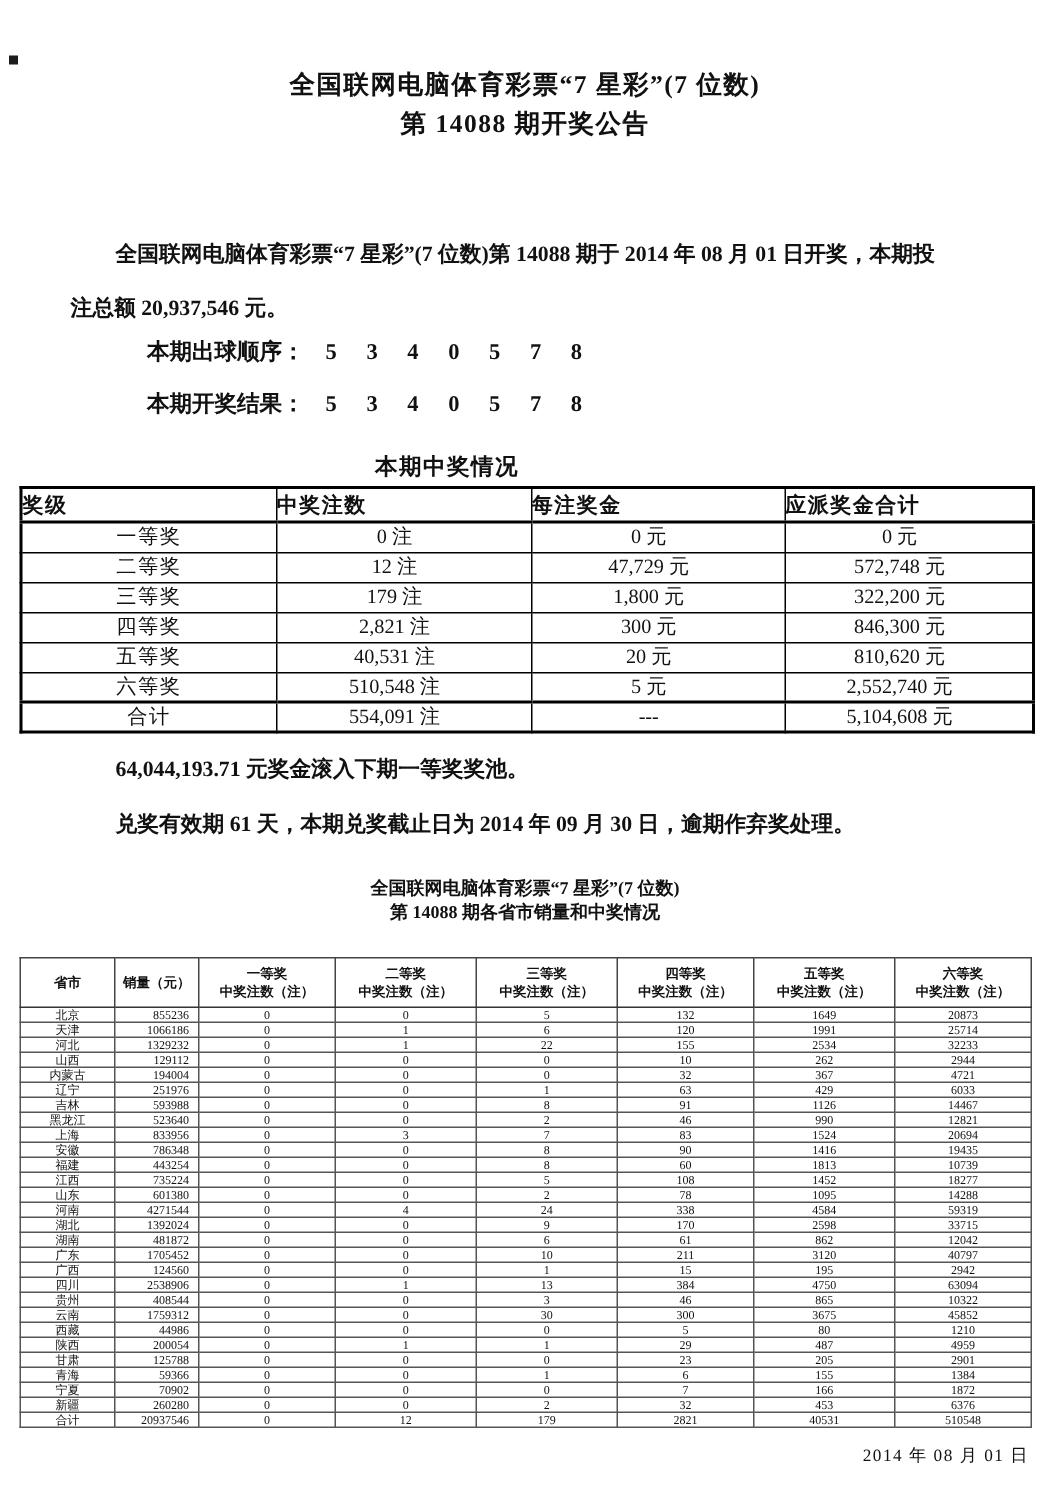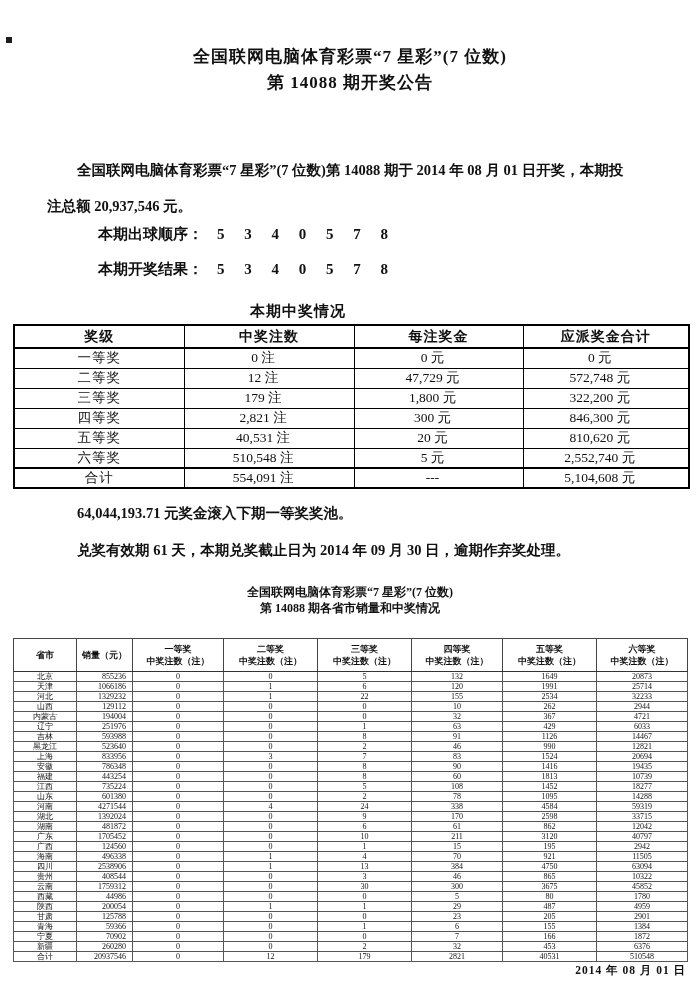--- a/index.html
+++ b/index.html
@@ -26,21 +26,21 @@
   .draw-result { top:260px; }
   .draw-value { font-weight:bold; letter-spacing:8px; margin-left:14px; }
 
   .section-heading { position:absolute; top:302px; left:0; width:596px; text-align:center;
     font-size:15px; font-weight:bold; letter-spacing:1px; }
 
   table { border-collapse:collapse; table-layout:fixed; }
 
   .prize-table { position:absolute; top:324px; left:13px; width:675px; border:2px solid #000; }
   .prize-table th { border:1px solid #000; border-bottom:2px solid #000; height:23px;
-    font-size:14px; font-weight:bold; text-align:center; letter-spacing:1px; }
+    font-size:14px; font-weight:bold; text-align:left; letter-spacing:1px; }
   .prize-table td { border:1px solid #000; height:20px; font-size:13.5px; }
   .prize-table td.lvl { text-align:center; letter-spacing:1px; }
   .prize-table td.num { text-align:center; padding-right:12px; }
   .prize-table tr:last-child td { border-top:2px solid #000; }
 
   .para-rollover { top:503px; line-height:20px; }
   .para-deadline { top:540px; line-height:20px; }
 
   .sub-title { position:absolute; top:584px; left:0; width:700px; text-align:center;
     font-size:12px; font-weight:bold; line-height:16px; }
@@ -49,21 +49,21 @@
   .prov-table th { border:1px solid #444; height:16px; font-size:9px; font-weight:bold;
     text-align:center; vertical-align:middle; line-height:12px; }
   .prov-table thead tr th { border-bottom:1.5px solid #333; height:33px; }
   .prov-table td { border:1px solid #555; height:9.6px; font-size:8px; line-height:9px;
     vertical-align:middle; }
   .prov-table td.prov { text-align:center; }
   .prov-table td.sales { text-align:right; padding-right:6px; }
   .prov-table td.cnt { text-align:center; }
 
   .footer-date { position:absolute; top:963px; right:14px; font-size:11.5px;
-    font-weight:bold; letter-spacing:1px; }
+    font-weight:normal; letter-spacing:1px; }
 </style>
 </head>
 <body>
 
 <div class="page">
 
   <div class="scan-dot"></div>
 
   <div class="doc-title">
     <div>全国联网电脑体育彩票“7 星彩”(7 位数)</div>
@@ -371,30 +371,20 @@
           <td class="prov">广西</td>
           <td class="sales">124560</td>
           <td class="cnt">0</td>
           <td class="cnt">0</td>
           <td class="cnt">1</td>
           <td class="cnt">15</td>
           <td class="cnt">195</td>
           <td class="cnt">2942</td>
         </tr>
         <tr>
-          <td class="prov">海南</td>
-          <td class="sales">496338</td>
-          <td class="cnt">0</td>
-          <td class="cnt">1</td>
-          <td class="cnt">4</td>
-          <td class="cnt">70</td>
-          <td class="cnt">921</td>
-          <td class="cnt">11505</td>
-        </tr>
-        <tr>
           <td class="prov">四川</td>
           <td class="sales">2538906</td>
           <td class="cnt">0</td>
           <td class="cnt">1</td>
           <td class="cnt">13</td>
           <td class="cnt">384</td>
           <td class="cnt">4750</td>
           <td class="cnt">63094</td>
         </tr>
         <tr>
@@ -418,21 +408,21 @@
           <td class="cnt">45852</td>
         </tr>
         <tr>
           <td class="prov">西藏</td>
           <td class="sales">44986</td>
           <td class="cnt">0</td>
           <td class="cnt">0</td>
           <td class="cnt">0</td>
           <td class="cnt">5</td>
           <td class="cnt">80</td>
-          <td class="cnt">1780</td>
+          <td class="cnt">1210</td>
         </tr>
         <tr>
           <td class="prov">陕西</td>
           <td class="sales">200054</td>
           <td class="cnt">0</td>
           <td class="cnt">1</td>
           <td class="cnt">1</td>
           <td class="cnt">29</td>
           <td class="cnt">487</td>
           <td class="cnt">4959</td>

